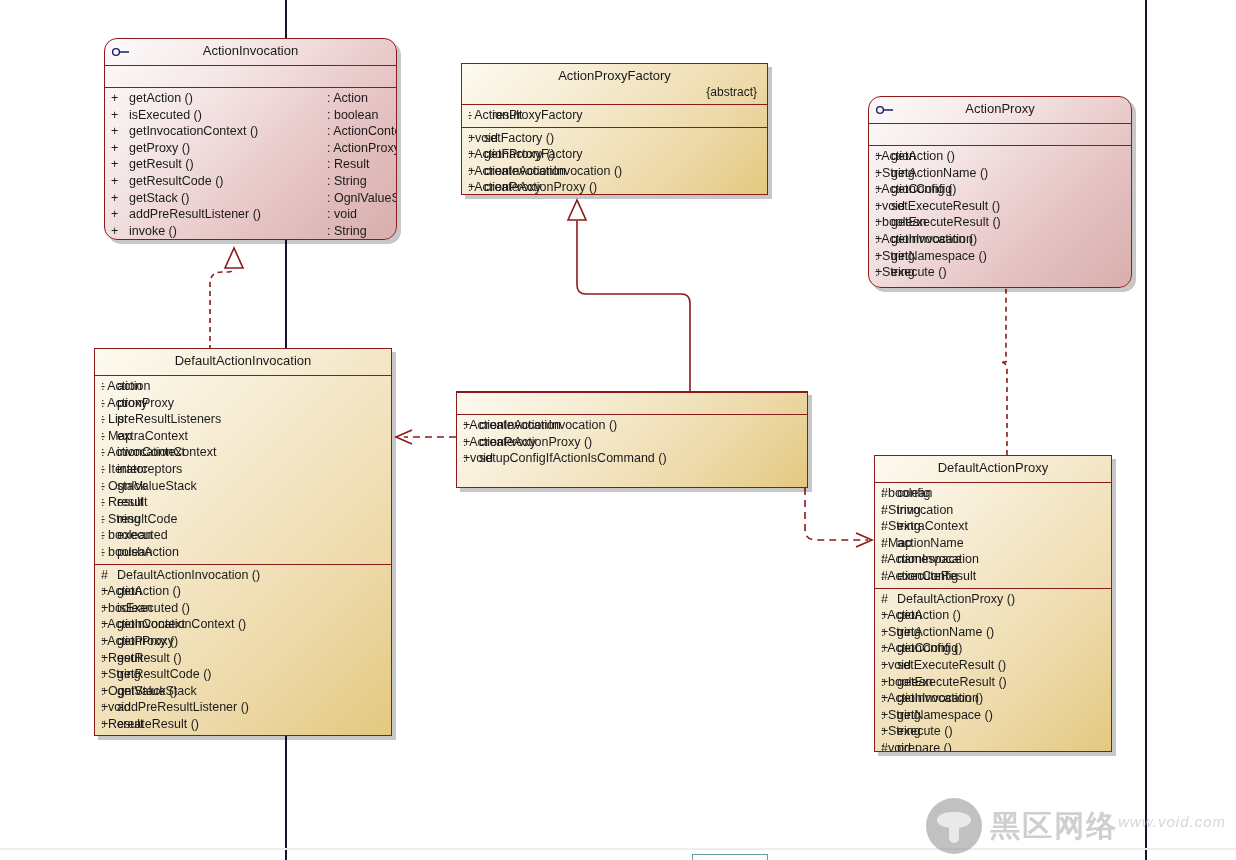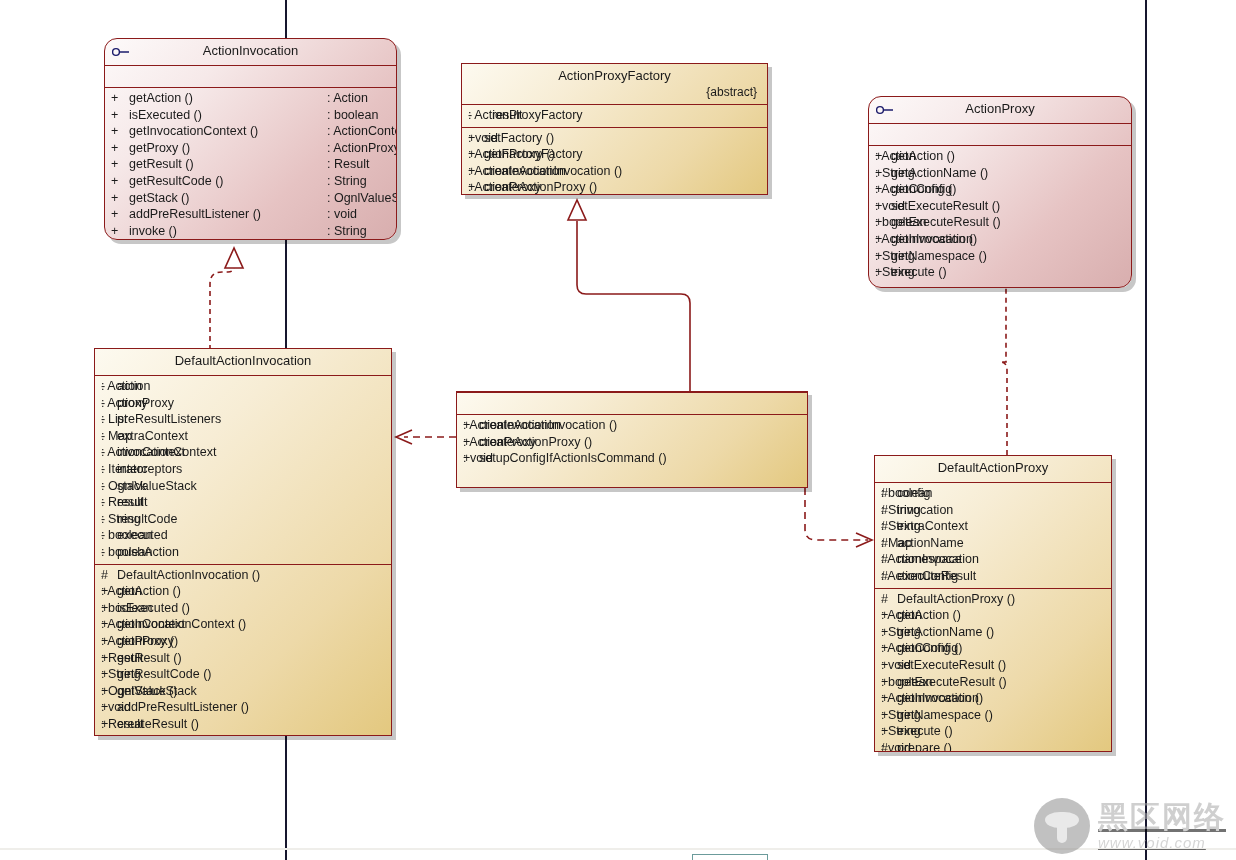--- a/index.html
+++ b/index.html
@@ -65,21 +65,21 @@
     position:relative;flex:0 0 56px;
   }
   .wm-circle::before{
     content:"";position:absolute;left:11px;top:14px;width:34px;height:16px;
     background:#d8d8d8;border-radius:17px/9px;
   }
   .wm-circle::after{
     content:"";position:absolute;left:23px;top:25px;width:10px;height:20px;
     background:#d8d8d8;border-radius:3px 3px 5px 5px;
   }
-  .wm-text{display:flex;flex-direction:column;line-height:1;text-decoration:underline;}
+  .wm-text{display:flex;line-height:1;}
   .wm-cn{font-size:30px;font-weight:bold;color:#a8a8a8;letter-spacing:2px;
          font-family:"DejaVu Sans",sans-serif;}
   .wm-url{font-size:15px;color:#b4b4b4;font-style:italic;letter-spacing:1px;margin-top:3px;}
 
   
   .vrule{position:absolute;width:1.5px;background:#16162e;}
   .hrule{position:absolute;height:2px;background:#efeeea;}
   .tiny-box{position:absolute;border:1px solid #6b9b9b;background:#fff;}
 </style>
 </head>

